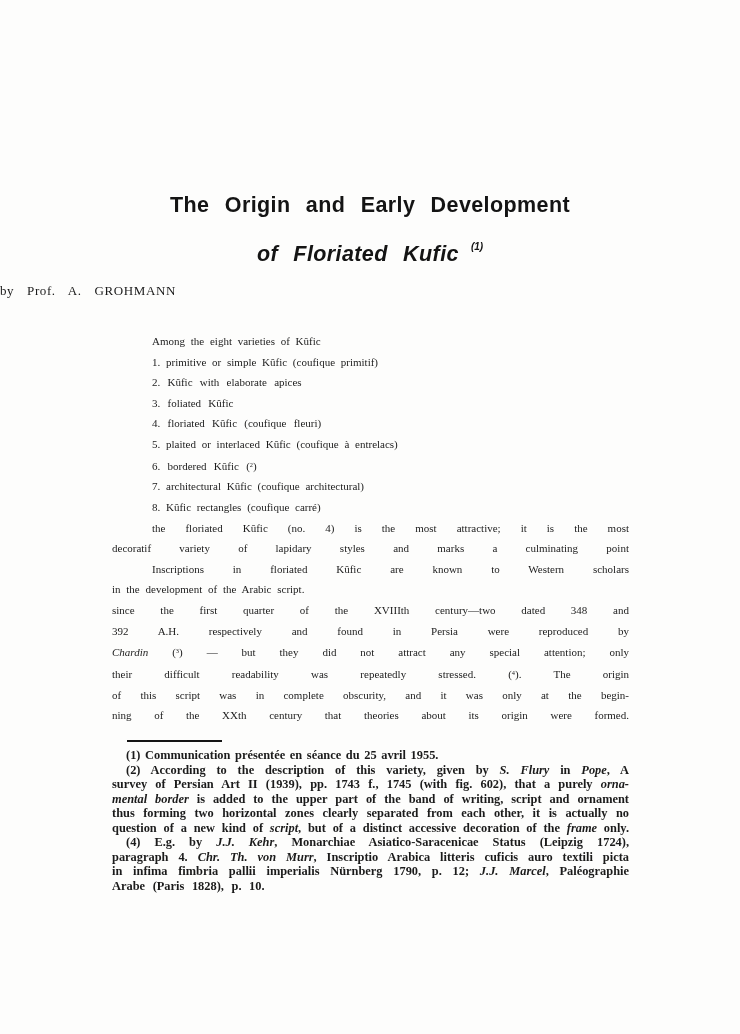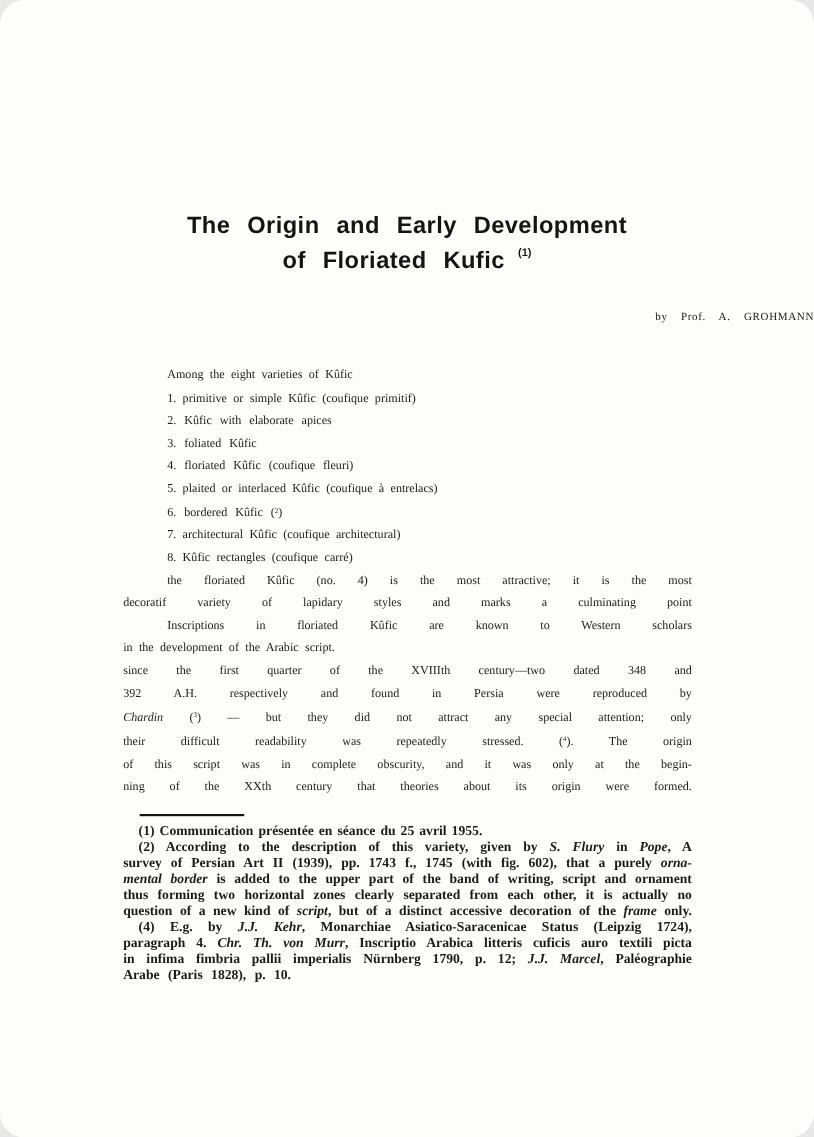--- a/index.html
+++ b/index.html
@@ -5,58 +5,57 @@
   html, body { margin: 0; padding: 0; background: #e8e8e8; }
   .page {
     position: relative;
     width: 740px;
     height: 1034px;
     margin: 0 auto;
     background: #fdfdfc;
     color: #1e1e1e;
     font-family: "Liberation Serif", serif;
     overflow: hidden;
-    border-radius: 22px;
   }
 
   
   .title-block {
     position: absolute;
     top: 192px;
     left: 0;
     width: 100%;
     text-align: center;
     font-family: "Liberation Sans", sans-serif;
     font-weight: bold;
     color: #141414;
   }
   .title-line {
     font-size: 21.5px;
     line-height: 26px;
     word-spacing: 9px;
     letter-spacing: 0.4px;
   }
-  .title-line.line2 { margin-top: 0; }
+  .title-line.line2 { margin-top: 16px; font-style: italic; }
   .tsup {
     font-size: 10px;
     vertical-align: 11px;
     margin-left: 12px;
     letter-spacing: 0;
     word-spacing: 0;
     font-weight: bold;
   }
 
   
   .byline {
     position: absolute;
     top: 283px;
     left: 0;
     width: 100%;
-    text-align: right;
-    font-size: 10px;
+    text-align: left;
+    font-size: 13px;
     word-spacing: 9px;
     letter-spacing: 0.6px;
     color: #1a1a1a;
   }
 
   
   .body-text {
     position: absolute;
     left: 112px;
     top: 331px;

